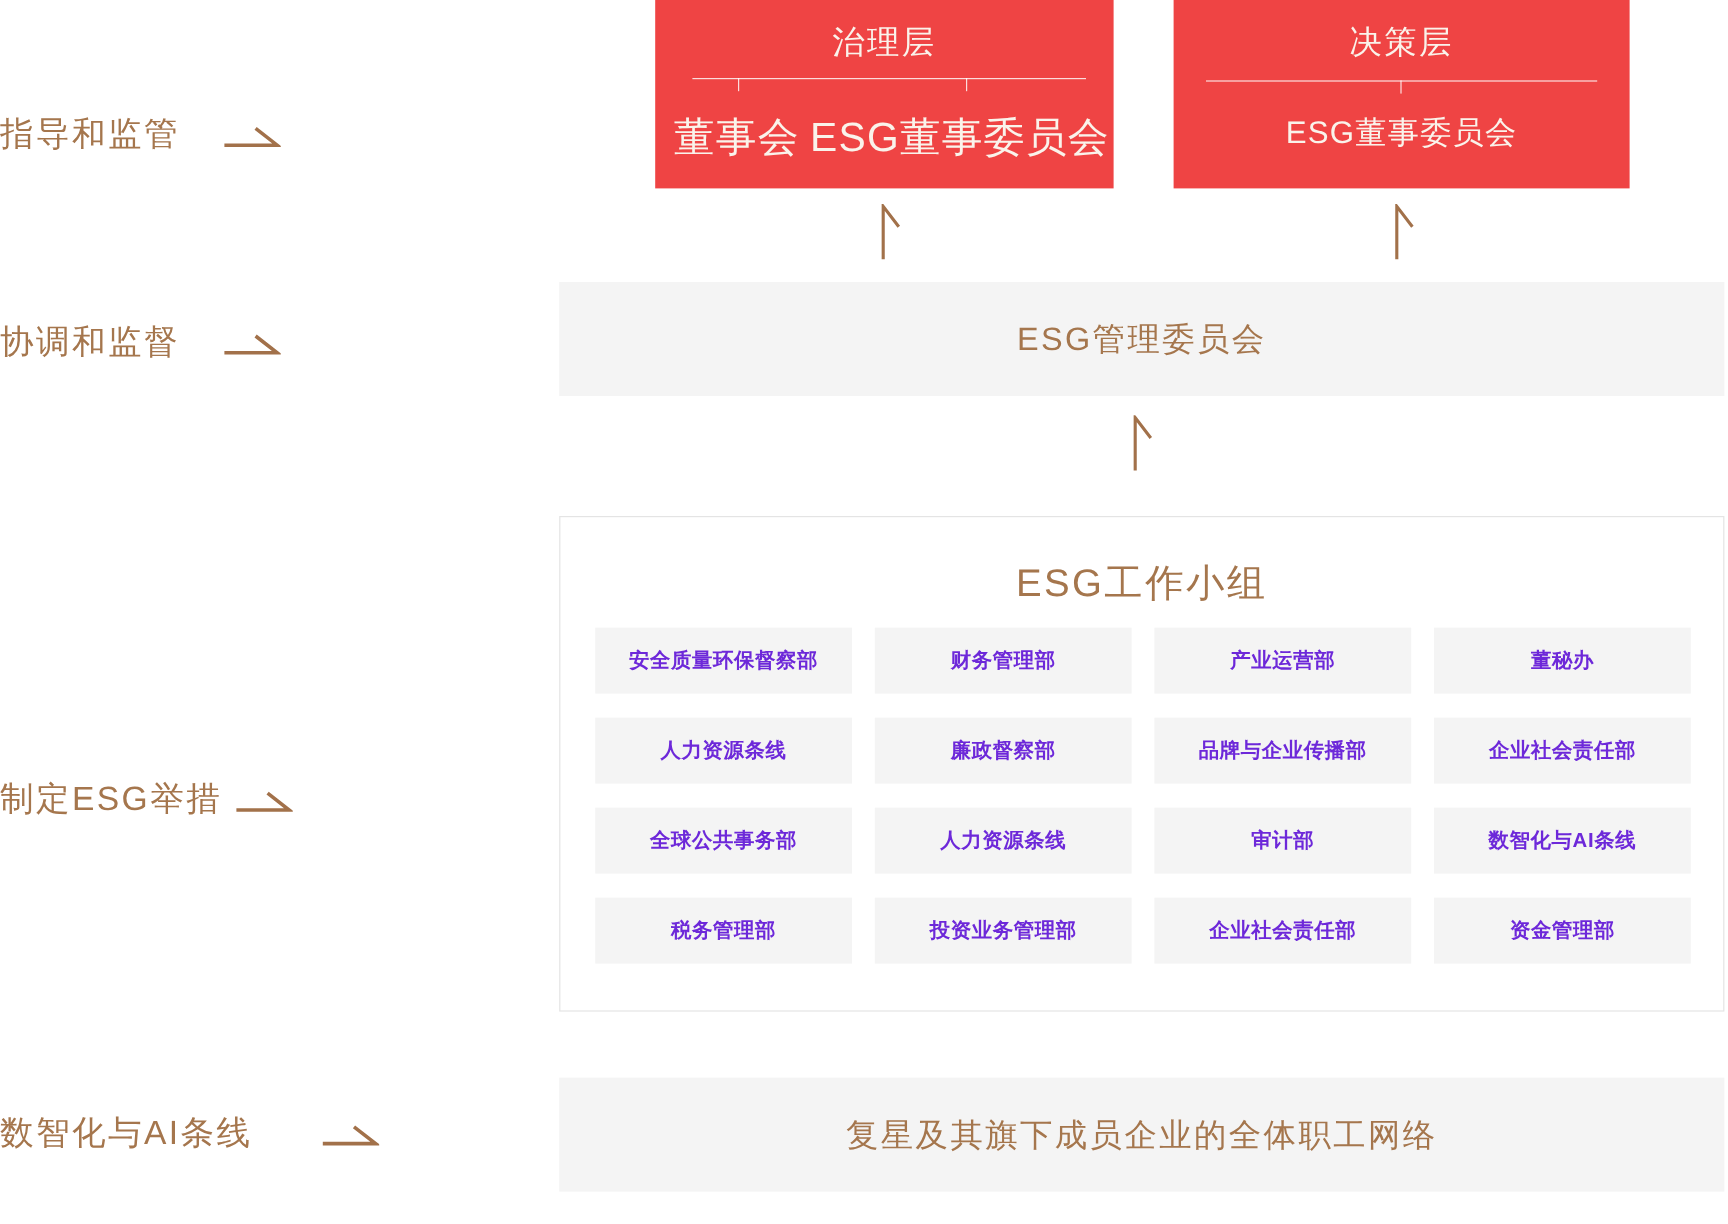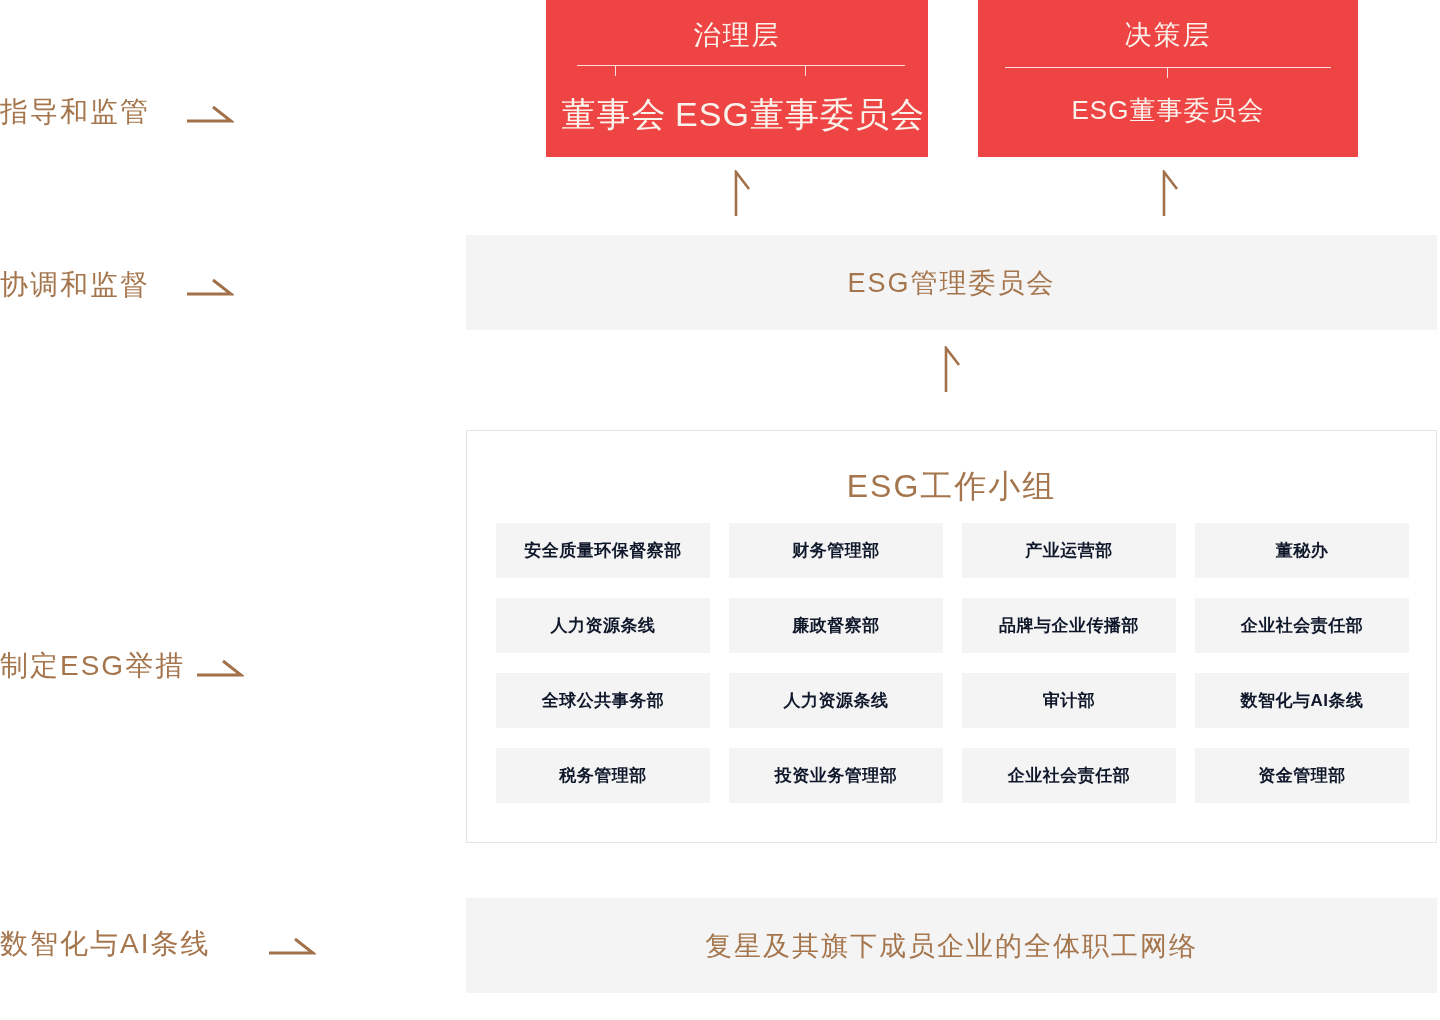--- a/index.html
+++ b/index.html
@@ -119,21 +119,21 @@
     grid-template-columns: repeat(4, 214px);
     column-gap: 19px;
     row-gap: 20px;
   }
   .dept-cell {
     height: 55px;
     background: #F4F4F4;
     display: flex;
     align-items: center;
     justify-content: center;
-    color: #0f172a;
+    color: #6d28d9;
     font-size: 17px;
     font-weight: bold;
     letter-spacing: 0.5px;
     white-space: nowrap;
   }
 </style>
 </head>
 <body>
 
 <div class="canvas">

